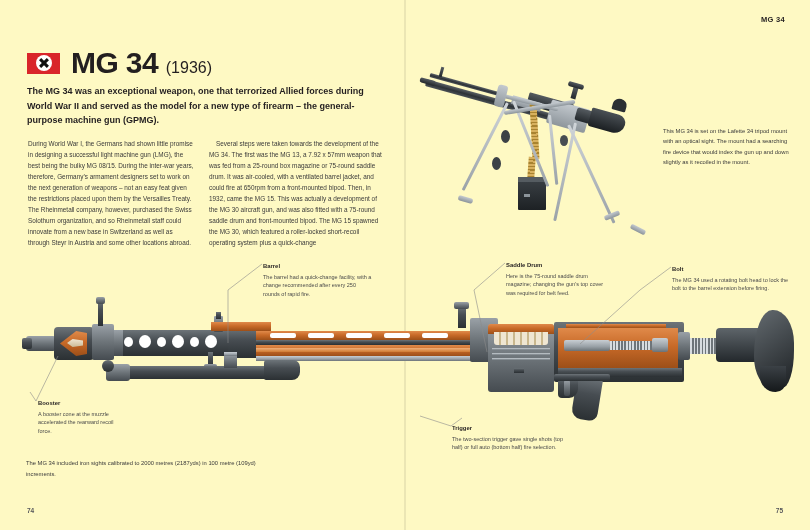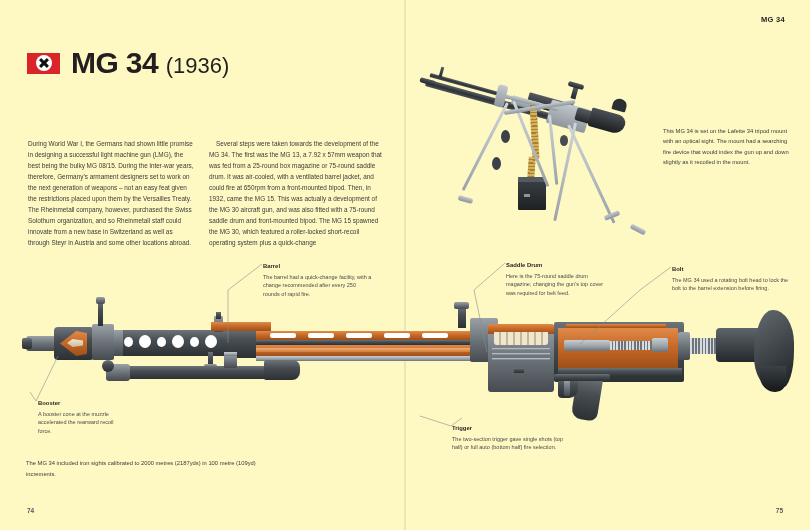--- a/index.html
+++ b/index.html
@@ -29,21 +29,21 @@
                 width:16px; height:16px; border-radius:50%; background:#ffffff; }
   .flag .swas { position:absolute; left:50%; top:50%; width:11px; height:11px;
                 transform:translate(-50%,-50%) rotate(45deg); }
   .flag .swas:before, .flag .swas:after {
      content:""; position:absolute; background:#111; }
   .flag .swas:before { left:4.1px; top:0; width:2.6px; height:11px; }
   .flag .swas:after  { top:4.1px; left:0; height:2.6px; width:11px; }
 
   h1.maintitle { font-size:30px; font-weight:bold; letter-spacing:-0.6px; margin:0; line-height:1;
                  color:#231f20; }
-  h1.maintitle .yr { font-size:22px; font-weight:normal; letter-spacing:0; }
+  h1.maintitle .yr { font-size:16px; font-weight:normal; letter-spacing:0; }
 
   .standfirst { position:absolute; left:27px; top:84px; width:353px; font-size:9px;
                 font-weight:bold; line-height:1.62; color:#231f20; }
 
   
   .col { position:absolute; top:138px; font-size:6.4px; line-height:1.72; color:#3a3a3a;
          text-align:left; }
   .col p { margin:0; }
   #colA { left:28px; width:168px; }
   #colB { left:209px; width:175px; }
@@ -106,20 +106,21 @@
     <span class="flag">
       <span class="disc"></span>
       <span class="swas"></span>
     </span>
     <h1 class="maintitle">
       <span>MG 34</span>
       <span class="yr">(1936)</span>
     </h1>
   </div>
 
+  <div class="standfirst">The MG 34 was an exceptional weapon, one that terrorized Allied forces during World War II and served as the model for a new type of firearm – the general-purpose machine gun (GPMG).</div>
 
   <div class="col" id="colA">
     <p>During World War I, the Germans had shown little promise in designing a successful light machine gun (LMG), the best being the bulky MG 08/15. During the inter-war years, therefore, Germany’s armament designers set to work on the next generation of weapons – not an easy feat given the restrictions placed upon them by the Versailles Treaty. The Rheinmetall company, however, purchased the Swiss Solothurn organization, and so Rheinmetall staff could innovate from a new base in Switzerland as well as through Steyr in Austria and some other locations abroad.</p>
   </div>
   <div class="col" id="colB">
     <p>Several steps were taken towards the development of the MG 34. The first was the MG 13, a 7.92 x 57mm weapon that was fed from a 25-round box magazine or 75-round saddle drum. It was air-cooled, with a ventilated barrel jacket, and could fire at 650rpm from a front-mounted bipod. Then, in 1932, came the MG 15. This was actually a development of the MG 30 aircraft gun, and was also fitted with a 75-round saddle drum and front-mounted bipod. The MG 15 spawned the MG 30, which featured a roller-locked short-recoil operating system plus a quick-change</p>
   </div>
 
   <div id="tripod">
 

